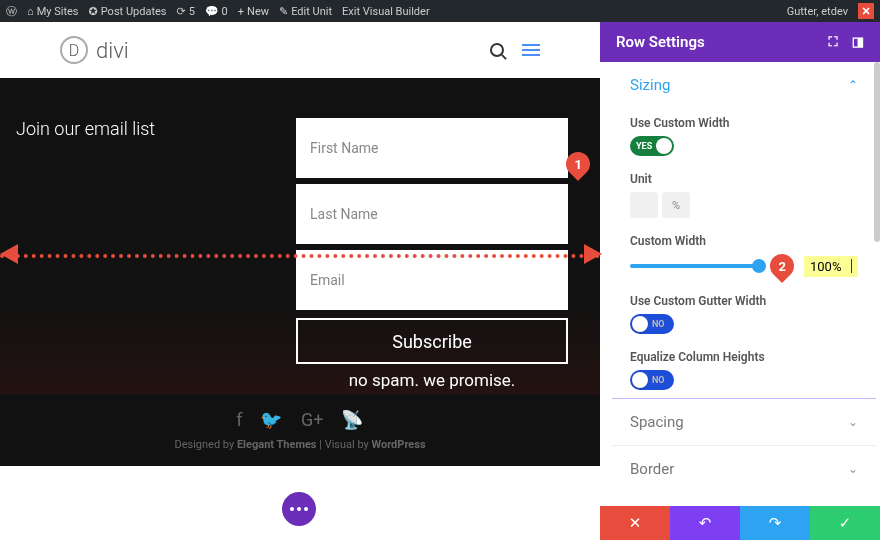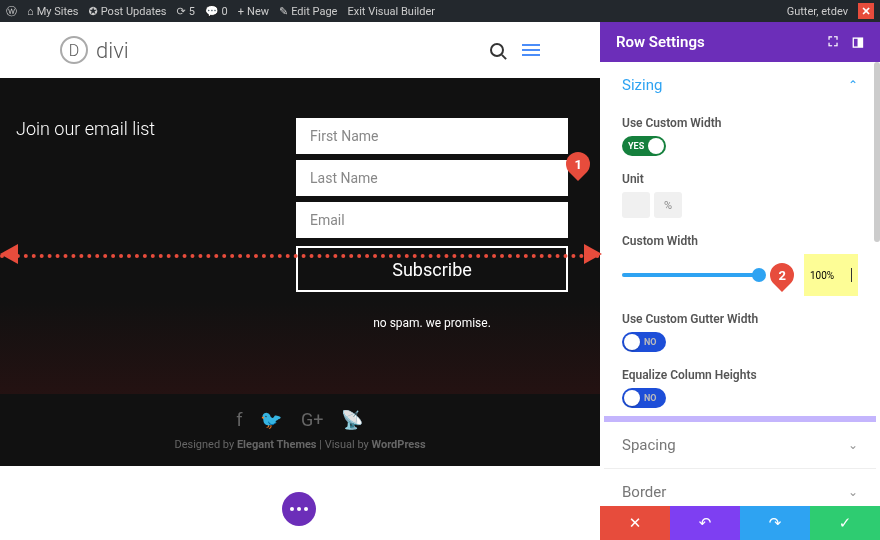--- a/index.html
+++ b/index.html
@@ -16,80 +16,80 @@
 .header-icons{display:flex;gap:18px;align-items:center}
 .search-ic{width:14px;height:14px;border:2px solid #333;border-radius:50%;position:relative}
 .search-ic:after{content:'';position:absolute;width:2px;height:6px;background:#333;bottom:-5px;right:-3px;transform:rotate(-45deg)}
 .menu-ic{display:flex;flex-direction:column;gap:3px}
 .menu-ic span{width:18px;height:2px;background:#4b8df8}
 .hero{background:#111;height:316px;padding:40px 0 20px;position:relative}
 .hero:before{content:'';position:absolute;inset:0;background:linear-gradient(180deg,transparent 70%,rgba(80,20,20,.3) 100%)}
 .hero-inner{position:relative;z-index:2;display:flex;padding:0 16px}
 .hero-left{flex:0 0 280px;color:#fff;font-size:18px;font-weight:300}
 .hero-form{flex:1;display:flex;flex-direction:column;gap:6px;padding-right:16px}
-.hero-form input{height:36px;border:none;padding:16px 14px;font-size:14px;color:#555;background:#fff}
+.hero-form input{height:60px;border:none;padding:16px 14px;font-size:14px;color:#555;background:#fff}
 .hero-form input::placeholder{color:#888}
 .btn-sub{height:46px;border:2px solid #fff;background:transparent;color:#fff;font-size:18px;margin-top:2px;cursor:pointer}
-.nospam{color:#fff;font-size:12px;text-align:center;margin-top:18px}
+.nospam{color:#fff;font-size:17px;text-align:center;}
 .arrow-line{position:absolute;left:0;right:0;top:232px;height:0;border-top:4px dotted #e74c3c;z-index:5}
 .arrow-l,.arrow-r{position:absolute;top:222px;width:0;height:0;border-top:10px solid transparent;border-bottom:10px solid transparent;z-index:6}
 .arrow-l{left:0;border-right:18px solid #e74c3c}
 .arrow-r{right:-2px;border-left:18px solid #e74c3c}
 .callout{position:absolute;width:24px;height:24px;background:#e74c3c;border-radius:50% 50% 50% 0;transform:rotate(-45deg);display:flex;align-items:center;justify-content:center;z-index:10;color:#fff;font-size:13px;font-weight:bold}
 .callout span{transform:rotate(45deg)}
 .c1{top:130px;right:10px}
 .c2{top:244px;right:130px}
 .footer{background:#111;height:72px;display:flex;flex-direction:column;align-items:center;justify-content:center;gap:8px;color:#666;font-size:11px}
 .social{display:flex;gap:18px;color:#666;font-size:18px}
 .fab{width:34px;height:34px;background:#6c2eb9;border-radius:50%;position:absolute;bottom:14px;left:282px;display:flex;align-items:center;justify-content:center;gap:3px;cursor:pointer}
 .fab span{width:4px;height:4px;background:#fff;border-radius:50%}
 .panel{width:280px;background:#fff;display:flex;flex-direction:column;position:relative}
 .panel-header{background:#6c2eb9;color:#fff;height:40px;display:flex;align-items:center;padding:12px 16px;font-size:15px;font-weight:600;justify-content:space-between}
 .ph-icons{display:flex;gap:14px;font-size:13px}
 .panel-tabs{background:#893ae0;display:flex;height:34px}
 .panel-tabs div{flex:1;display:flex;align-items:center;justify-content:center;color:#fff;font-size:12px;cursor:pointer}
 .panel-tabs .active{background:#6c2eb9;position:relative}
 .panel-tabs .active:after{content:'';position:absolute;bottom:0;left:0;right:0;height:2px;background:#4b8df8}
-.panel-body{flex:1;overflow-y:auto;padding:0 4px 0 4px;position:relative}
+.panel-body{flex:1;overflow-y:auto;padding:0 4px 0 12px;position:relative}
 .section-h{padding:14px 18px;display:flex;justify-content:space-between;align-items:center;font-size:15px;color:#333;cursor:pointer}
 .section-h.open{color:#2ea3f2}
 .chev{font-size:12px;color:#2ea3f2}
 .chev.gray{color:#999}
 .field{padding:8px 18px}
 .field-label{font-size:12px;color:#555;margin-bottom:6px;font-weight:600}
 .toggle{width:44px;height:20px;border-radius:10px;position:relative;cursor:pointer;display:flex;align-items:center;font-size:9px;font-weight:bold}
 .toggle.on{background:#15803d;color:#fff;padding-left:6px}
 .toggle.on:after{content:'';position:absolute;right:2px;top:2px;width:16px;height:16px;background:#fff;border-radius:50%}
 .toggle.off{background:#1d4ed8;color:#bbb;padding-left:22px}
 .toggle.off:before{content:'';position:absolute;left:2px;top:2px;width:16px;height:16px;background:#fff;border-radius:50%;box-shadow:0 1px 2px rgba(0,0,0,.2)}
 .unit-box{display:flex;gap:4px}
 .unit-box .u{width:28px;height:26px;background:#f0f0f0;border-radius:3px;display:flex;align-items:center;justify-content:center;font-size:11px;color:#888}
 .slider-row{display:flex;align-items:center;gap:10px}
 .slider{flex:1;height:4px;background:#ddd;border-radius:2px;position:relative}
 .slider:before{content:'';position:absolute;left:0;right:0;height:4px;background:#2ea3f2;border-radius:2px}
 .slider:after{content:'';position:absolute;right:-6px;top:-5px;width:14px;height:14px;background:#2ea3f2;border-radius:50%}
-.slider-val{width:54px;height:42px;background:#fdfd96;display:flex;align-items:center;font-size:10px;padding:0 6px}
+.slider-val{width:54px;height:21px;background:#fdfd96;display:flex;align-items:center;font-size:13px;padding:0 6px}
 .slider-val .bar{width:1px;height:14px;background:#333;margin-left:auto}
 .panel-actions{display:flex;height:34px}
 .panel-actions div{flex:1;display:flex;align-items:center;justify-content:center;color:#fff;font-size:15px;cursor:pointer}
 .pa-r{background:#e74c3c}.pa-u{background:#7e3ff2}.pa-re{background:#2ea3f2}.pa-ok{background:#2ecc71}
 .scrollbar{position:absolute;right:0;top:0;width:6px;height:180px;background:#ccc;border-radius:3px}
 </style>
 </head>
 <body>
 
 <div class="adminbar">
   <div class="adminbar-left">
     <span class="adminbar-item">ⓦ</span>
     <span class="adminbar-item">⌂ <span>My Sites</span></span>
     <span class="adminbar-item">✪ <span>Post Updates</span></span>
     <span class="adminbar-item">⟳ <span>5</span></span>
     <span class="adminbar-item">💬 <span>0</span></span>
     <span class="adminbar-item">+ <span>New</span></span>
-    <span class="adminbar-item">✎ <span>Edit Page</span></span>
+    <span class="adminbar-item">✎ <span>Edit Unit</span></span>
     <span class="adminbar-item">Exit Visual Builder</span>
   </div>
   <div class="adminbar-right">
     <span class="adminbar-item">Gutter, etdev</span>
     <span class="x">✕</span>
   </div>
 </div>
 
 <div class="main">
   <div class="preview">
@@ -180,21 +180,21 @@
         </div>
       </div>
       <div class="field">
         <div class="field-label">Use Custom Gutter Width</div>
         <div class="toggle off">NO</div>
       </div>
       <div class="field">
         <div class="field-label">Equalize Column Heights</div>
         <div class="toggle off">NO</div>
       </div>
-      <div class="section-h" style="border-top:6px solid #c4b5fd;color:#777">
+      <div class="section-h" style="border-top:1px solid #c4b5fd;color:#777">
         <span>Spacing</span>
           <span class="chev gray">⌄</span>
       </div>
       <div class="section-h" style="border-top:1px solid #eee;color:#777">
         <span>Border</span>
           <span class="chev gray">⌄</span>
       </div>
 
     </div>
     <div class="panel-actions">

